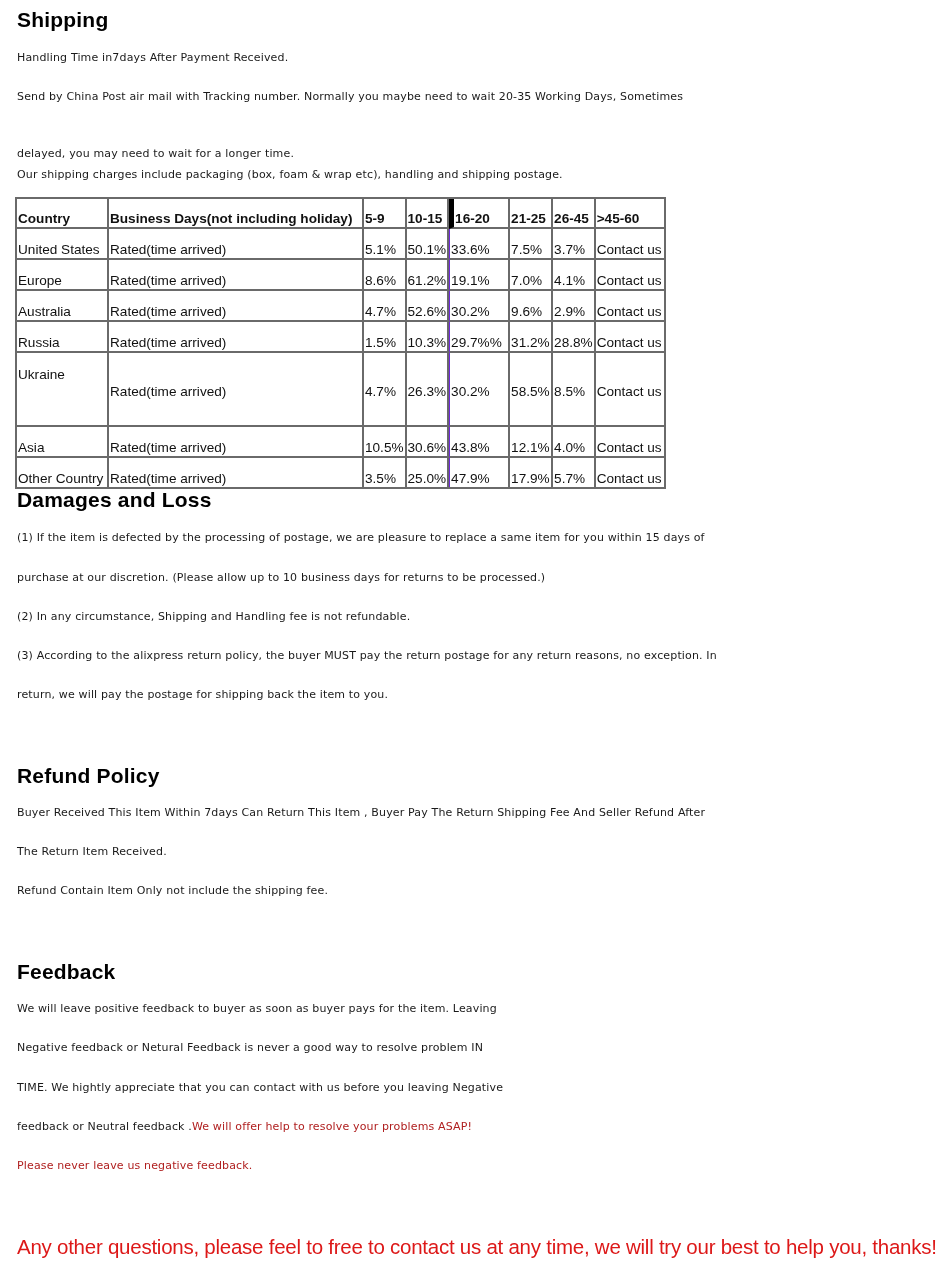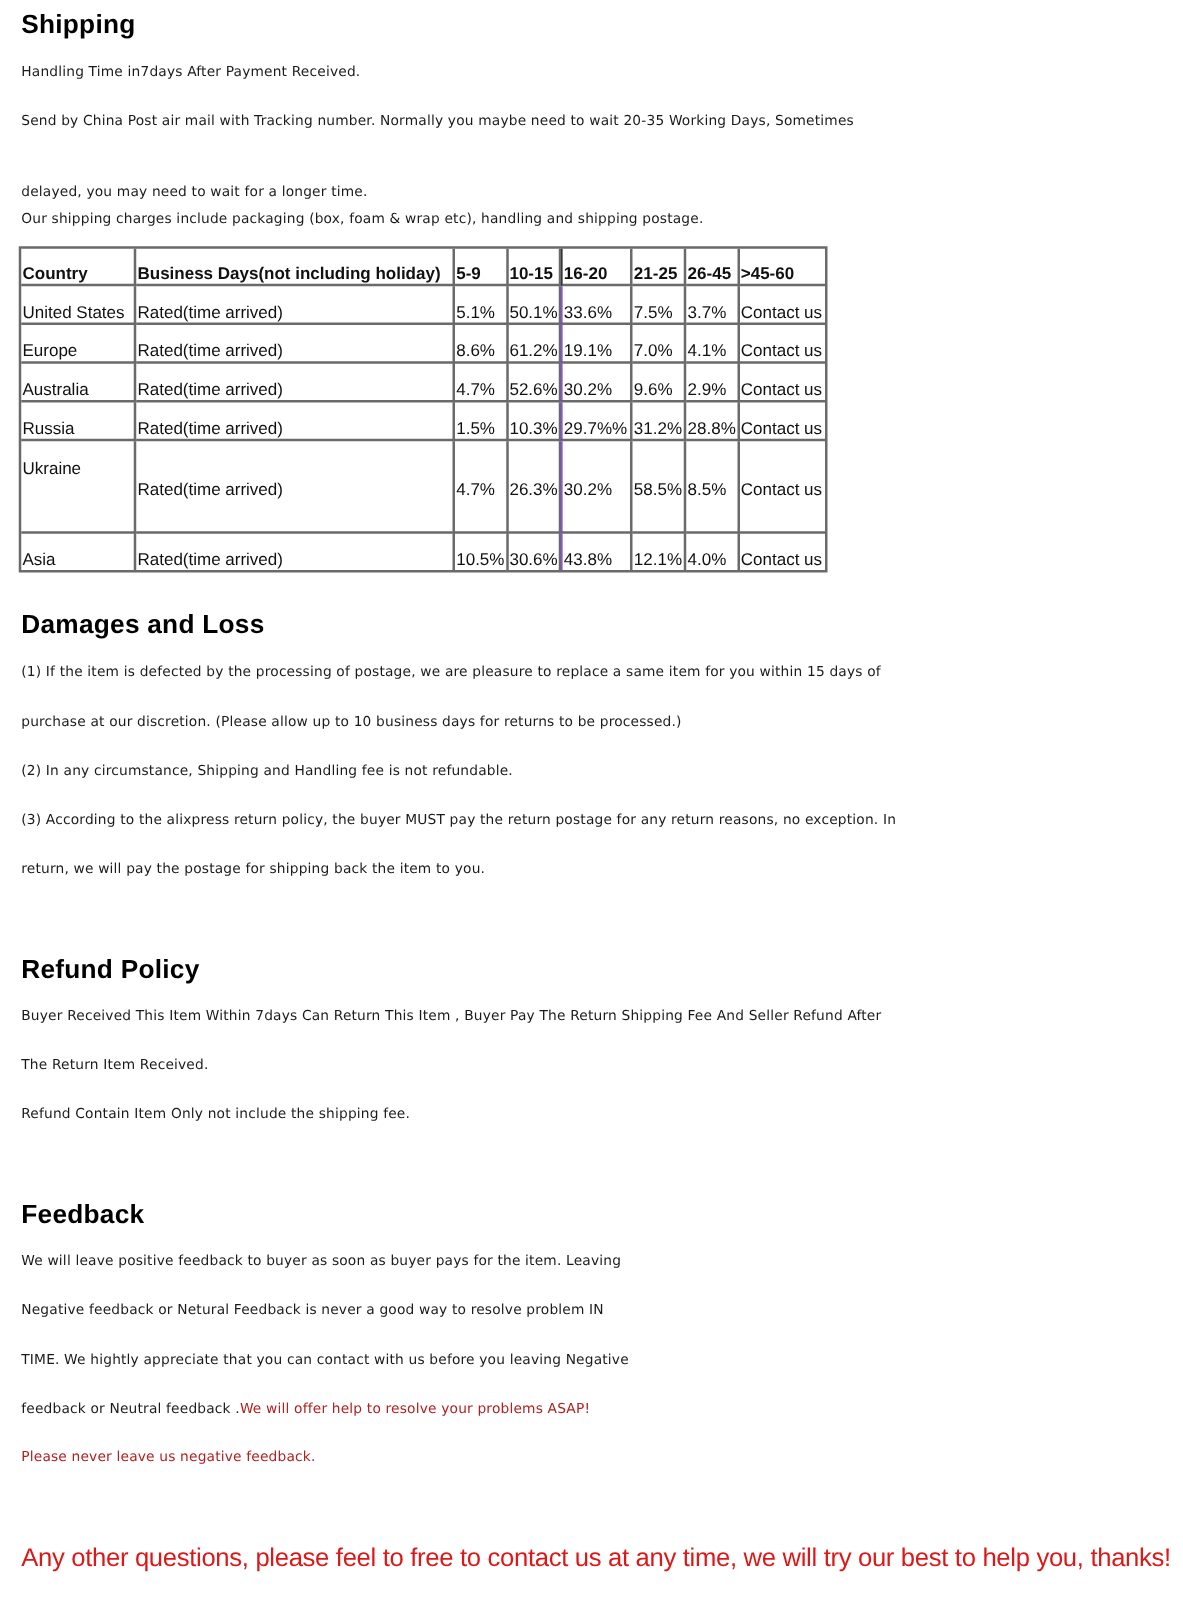--- a/index.html
+++ b/index.html
@@ -20,21 +20,21 @@
   }
   table.ship td, table.ship th {
     border-right: 2px solid #6a6a6a; border-bottom: 2px solid #6a6a6a;
     padding: 0 1px; text-align: left; vertical-align: bottom; white-space: nowrap;
     height: 29px; line-height: 16px; font-weight: normal;
   }
   table.ship tr:last-child td { border-bottom: none; }
   table.ship td:last-child, table.ship th:last-child { border-right: none; }
   table.ship th { font-weight: bold; height: 28px; }
   table.ship td.c16 { border-left: 1px solid #6d28d9; }
-  table.ship th.c16 { border-left: 1px solid #000000; }
+  table.ship th.c16 { border-left: 5px solid #000000; }
   table.ship tr.tall td { height: 58px; }
   table.ship tr.tall td.country { vertical-align: top; padding-top: 14px; }
   table.ship tr.tall td.num, table.ship tr.tall td.rated { vertical-align: middle; padding-top: 6px; }
   .w-country { width: 88px; }
   .w-bd { width: 251px; }
   .w-59 { width: 38px; }
   .w-1015 { width: 38px; }
   .w-1620 { width: 52px; }
   .w-2125 { width: 39px; }
   .w-2645 { width: 38px; }
@@ -116,20 +116,30 @@
     <tr>
       <td class="country">Asia</td>
       <td class="rated">Rated(time arrived)</td>
       <td class="num">10.5%</td>
       <td class="num">30.6%</td>
       <td class="num c16">43.8%</td>
       <td class="num">12.1%</td>
       <td class="num">4.0%</td>
       <td class="num">Contact us</td>
     </tr>
+    <tr>
+      <td class="country">Other Country</td>
+      <td class="rated">Rated(time arrived)</td>
+      <td class="num">3.5%</td>
+      <td class="num">25.0%</td>
+      <td class="num c16">47.9%</td>
+      <td class="num">17.9%</td>
+      <td class="num">5.7%</td>
+      <td class="num">Contact us</td>
+    </tr>
   </tbody>
 </table>
 
 <h2 class="h" style="top:488px;">Damages and Loss</h2>
 <p class="p" style="top:531px;">(1) If the item is defected by the processing of postage, we are pleasure to replace a same item for you within  15 days of</p>
 <p class="p" style="top:571px;">purchase at our discretion. (Please allow up to 10 business days for returns to be processed.)</p>
 <p class="p" style="top:610px;">(2) In any circumstance, Shipping and Handling fee is not refundable.</p>
 <p class="p" style="top:649px;">(3) According to the alixpress return policy, the buyer MUST pay the return postage for any return reasons, no exception. In</p>
 <p class="p" style="top:688px;">return, we will pay the postage for shipping back the item to you.</p>
 

